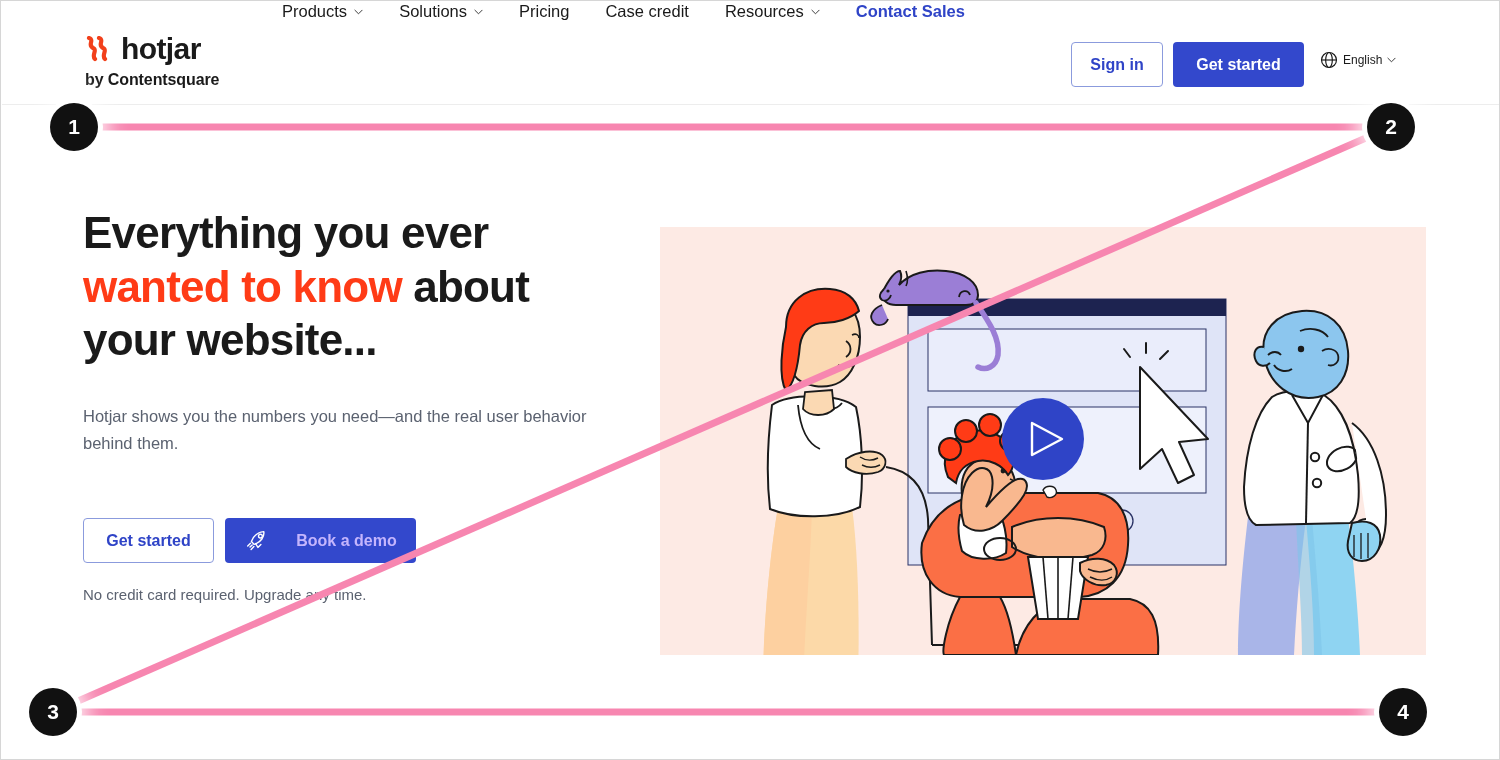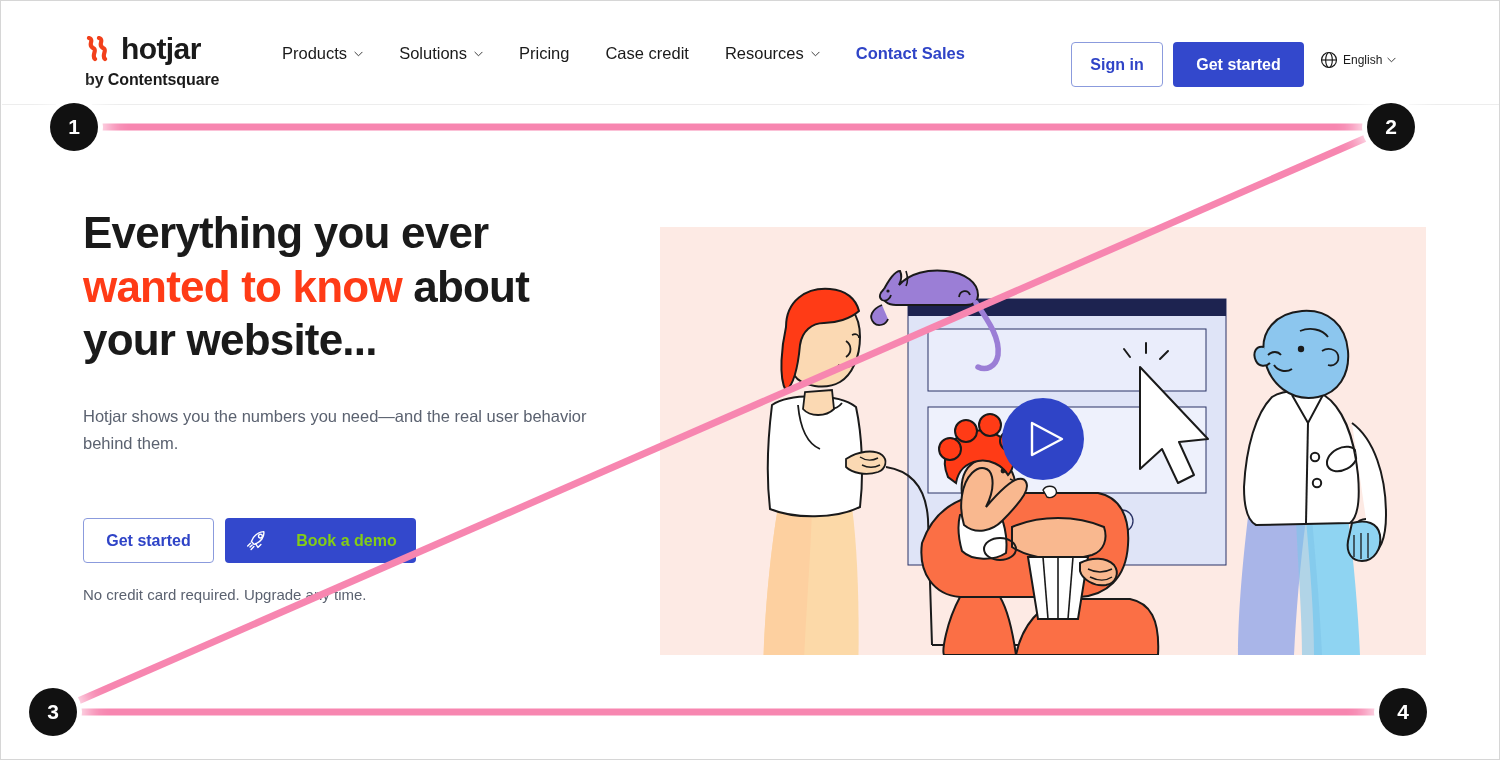--- a/index.html
+++ b/index.html
@@ -36,21 +36,21 @@
     letter-spacing:-0.6px; line-height:1;
     font-family:"Liberation Sans", sans-serif;
   }
   #logo-sub {
     font-size:16px; font-weight:700; color:#1a1a1a;
     letter-spacing:-0.1px; margin-top:5px; margin-left:1px;
   }
 
   #nav {
     position:absolute; left:280px; top:0; height:103px;
-    display:flex; align-items:center; gap:0;
+    display:flex; align-items:flex-start; gap:0;
   }
   .nav-item {
     display:flex; align-items:center; gap:7px;
     font-size:16.5px; color:#1a1a1a;
     margin-right:36px; cursor:pointer;
     white-space:nowrap;
   }
   .nav-item.sales { color:#2f44c7; font-weight:700; margin-right:22px; }
   .chev { width:9px; height:6px; display:block; opacity:.85; }
 
@@ -94,21 +94,21 @@
     max-width:520px;
   }
   #cta-row { margin-top:62px; display:flex; align-items:center; gap:11px; }
   #cta-getstarted {
     width:131px; height:45px;
     border:1px solid #8b9bdd; border-radius:4px;
     color:#2f44c7; background:#fff;
   }
   #cta-demo {
     width:191px; height:45px;
-    background:#3348cc; color:#84cc16; border-radius:4px;
+    background:#3348cc; color:#c4b5fd; border-radius:4px;
     gap:26px; padding:0 20px;
   }
   #rocket { width:26px; height:26px; display:block; flex:none; }
   #fineprint {
     margin-top:23px; font-size:15px; color:#5b6270;
   }
 
   
   #hero-img {
     position:absolute; left:659px; top:226px;

